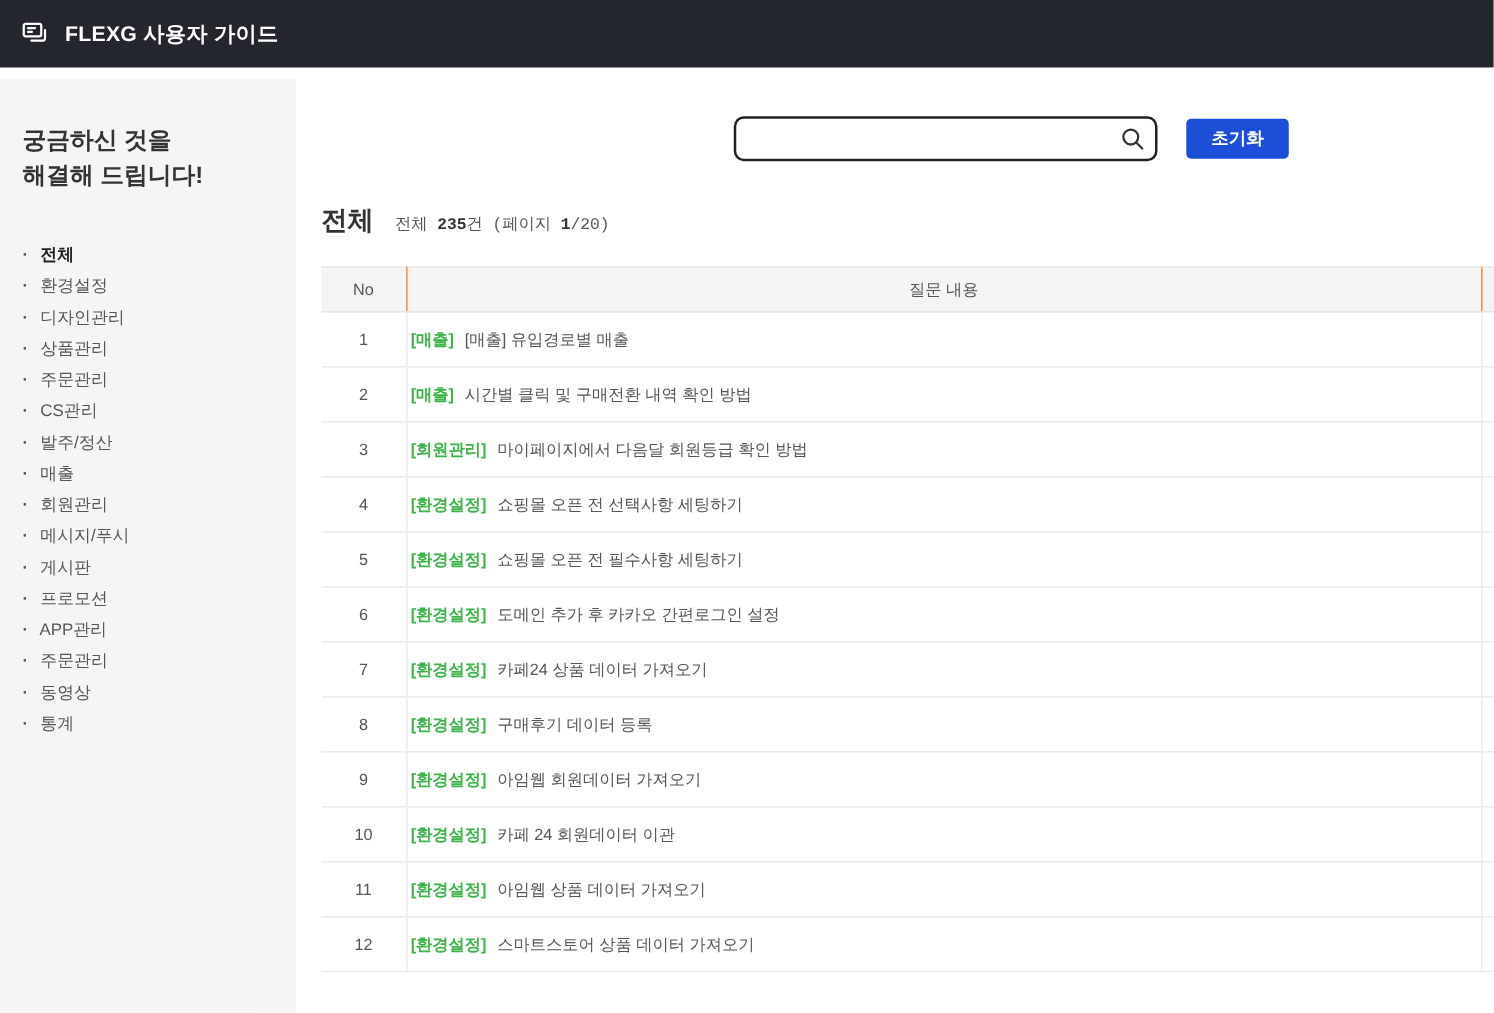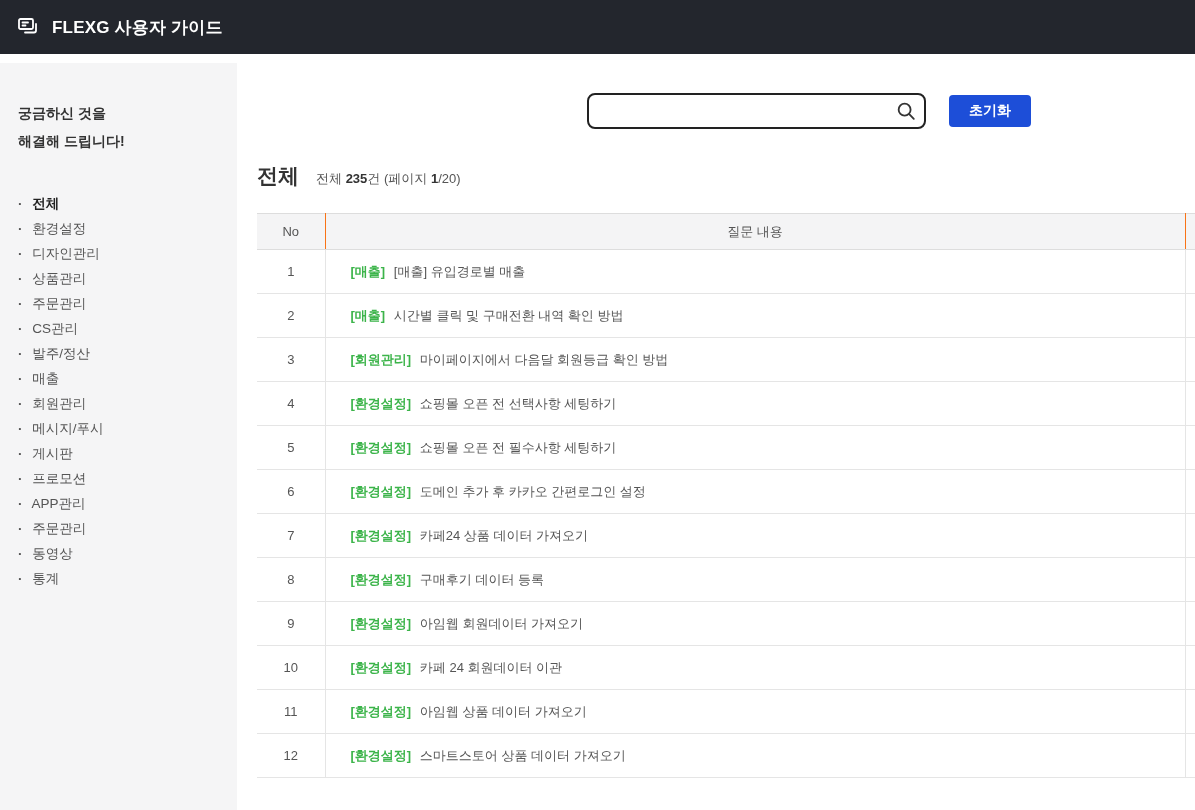--- a/index.html
+++ b/index.html
@@ -25,21 +25,21 @@
     margin-left: 12px; letter-spacing: 0.2px;
   }
 
   
   .sidebar {
     position: absolute; left: 0; top: 63px; bottom: 0; width: 237px;
     background: #f5f5f6;
     padding: 36px 18px 0 18px;
   }
   .side-heading {
-    font-size: 14px; font-weight: bold; color: #333333; line-height: 28px;
+    font-size: 19px; font-weight: bold; color: #333333; line-height: 28px;
     margin-bottom: 36px;
   }
   .side-menu { list-style: none; }
   .side-item {
     font-size: 13.5px; color: #555555; line-height: 25px;
     cursor: pointer; white-space: nowrap;
   }
   .side-item::before { content: "\00B7"; margin-right: 6px; color: #555; font-weight: bold; }
   .side-item.active { font-weight: bold; color: #222222; }
 
@@ -65,21 +65,21 @@
     margin-left: 23px; width: 82px; height: 32px;
     background: #1d4ed8; color: #ffffff;
     border: none; border-radius: 4px;
     font-size: 14px; font-weight: bold;
     font-family: "Liberation Sans", "DejaVu Sans", sans-serif;
     cursor: pointer;
   }
 
   .title-row { margin-top: 33px; display: flex; align-items: baseline; }
   .page-title { font-size: 21px; font-weight: bold; color: #333333; }
-  .summary { margin-left: 17px; font-size: 13px; color: #555555; }
+  .summary { margin-left: 17px; font-size: 13px; color: #555555; font-family: Liberation Mono, monospace; }
   .summary b { color: #333333; }
 
   
   .table-wrap { margin-top: 23px; width: 958px; overflow: hidden; }
   table.qa {
     width: 990px; border-collapse: collapse; table-layout: fixed;
     border-top: 1px solid #dddddd;
   }
   table.qa col.c-no { width: 68px; }
   table.qa col.c-q  { width: 860px; }
@@ -90,21 +90,21 @@
     border-bottom: 1px solid #dddddd;
     text-align: center;
   }
   table.qa thead th + th { border-left: 1px solid #f97316; }
   table.qa tbody td {
     height: 44px; border-bottom: 1px solid #e5e5e5;
     font-size: 13px; background: #ffffff; vertical-align: middle;
   }
   table.qa tbody td + td { border-left: 1px solid #e5e5e5; }
   td.col-no { text-align: center; color: #555555; }
-  td.col-q { padding-left: 25px; }
+  td.col-q { padding-left: 3px; }
   .q-link { text-decoration: none; cursor: pointer; display: inline-block; }
   .tag { color: #3cb44a; font-weight: bold; margin-right: 5px; }
   .q-text { color: #555555; }
 </style>
 </head>
 <body>
 
 <div class="page">
 
   <div class="topbar">

